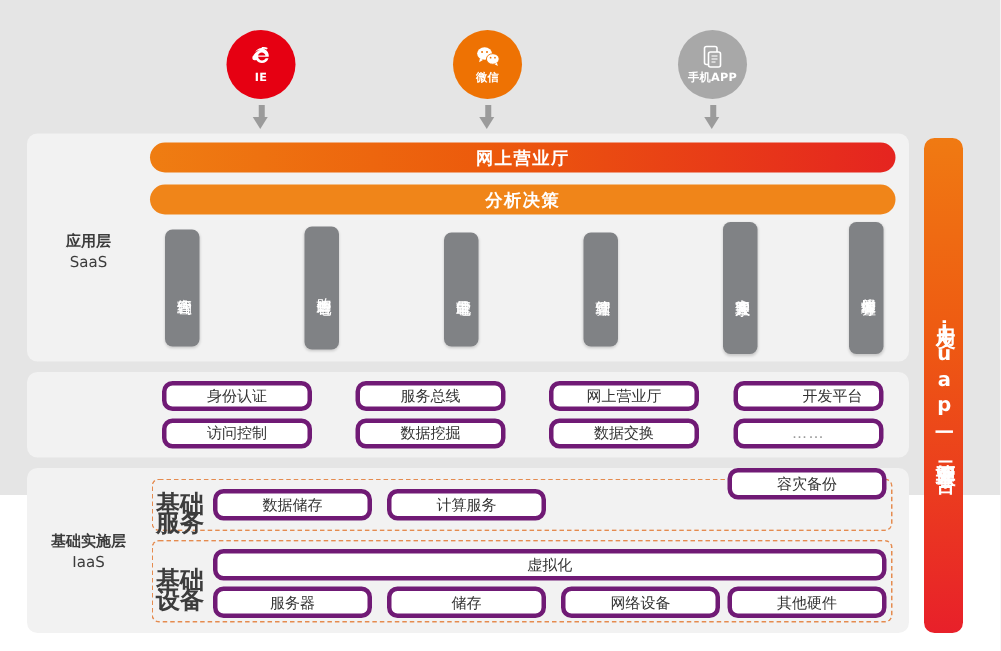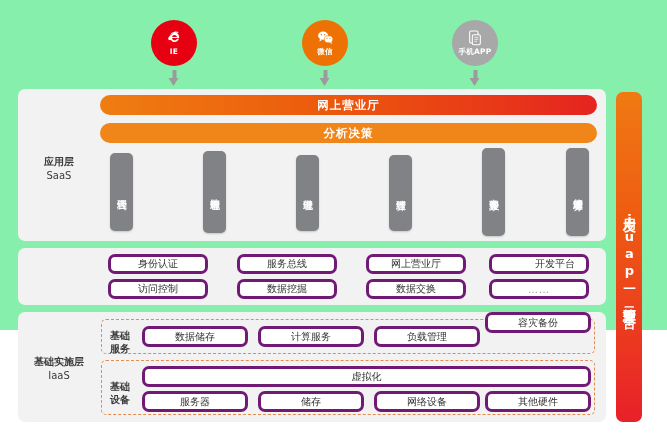--- a/index.html
+++ b/index.html
@@ -2,21 +2,21 @@
 <html><head>
 <meta charset="utf-8">
 <style>
   * { box-sizing: border-box; margin: 0; padding: 0; }
   html, body {
     width: 667px; height: 434px;
     background: #ffffff;
     font-family: "DejaVu Sans", "Liberation Sans", sans-serif;
     overflow: hidden;
   }
-  #canvas { position: relative; width: 667px; height: 330px; background: #86efac; }
+  #canvas { position: relative; width: 667px; height: 330px; background: #e5e5e5; }
 
   
   .channel { position: absolute; width: 62px; text-align: center; }
   .channel .bubble {
     width: 46px; height: 46px; border-radius: 50%;
     margin: 0 auto; position: relative;
     display: flex; flex-direction: column;
     align-items: center; justify-content: center;
     color: #fff;
   }
@@ -97,21 +97,21 @@
 
   
   .dashed {
     position: absolute;
     border: 1px dashed #E58B4F;
     border-radius: 5px;
     background: transparent;
   }
   .grp-label {
     position: absolute;
-    font-size: 10px; color: #3c3c3c; line-height: 13px;
+    font-size: 16px; color: #3c3c3c; line-height: 13px;
     text-align: center; font-weight: bold;
   }
 
   
   .brandbar {
     position: absolute;
     border-radius: 7px;
     background: linear-gradient(to bottom, #F07A12 0%, #EE5A12 40%, #E8202A 100%);
     color: #fff;
     font-size: 13px;
@@ -222,21 +222,20 @@
     <div class="en">IaaS</div>
   </div>
 
   <div class="dashed" style="left:101px; top:319px; width:494px; height:35px;"></div>
   <div class="grp-label" style="left:104px; top:329px; width:32px;">
     <div>基础</div>
     <div>服务</div>
   </div>
   <div class="pill" style="left:142px; top:326px; width:106px; height:21px;">数据储存</div>
   <div class="pill" style="left:258px; top:326px; width:106px; height:21px;">计算服务</div>
-  <div class="pill" style="left:374px; top:326px; width:106px; height:21px;">负载管理</div>
   <div class="pill" style="left:485px; top:312px; width:106px; height:21px;">容灾备份</div>
 
   <div class="dashed" style="left:101px; top:360px; width:494px; height:55px;"></div>
   <div class="grp-label" style="left:104px; top:380px; width:32px;">
     <div>基础</div>
     <div>设备</div>
   </div>
   <div class="pill" style="left:142px; top:366px; width:449px; height:21px;">虚拟化</div>
   <div class="pill" style="left:142px; top:391px; width:106px; height:21px;">服务器</div>
   <div class="pill" style="left:258px; top:391px; width:106px; height:21px;">储存</div>

